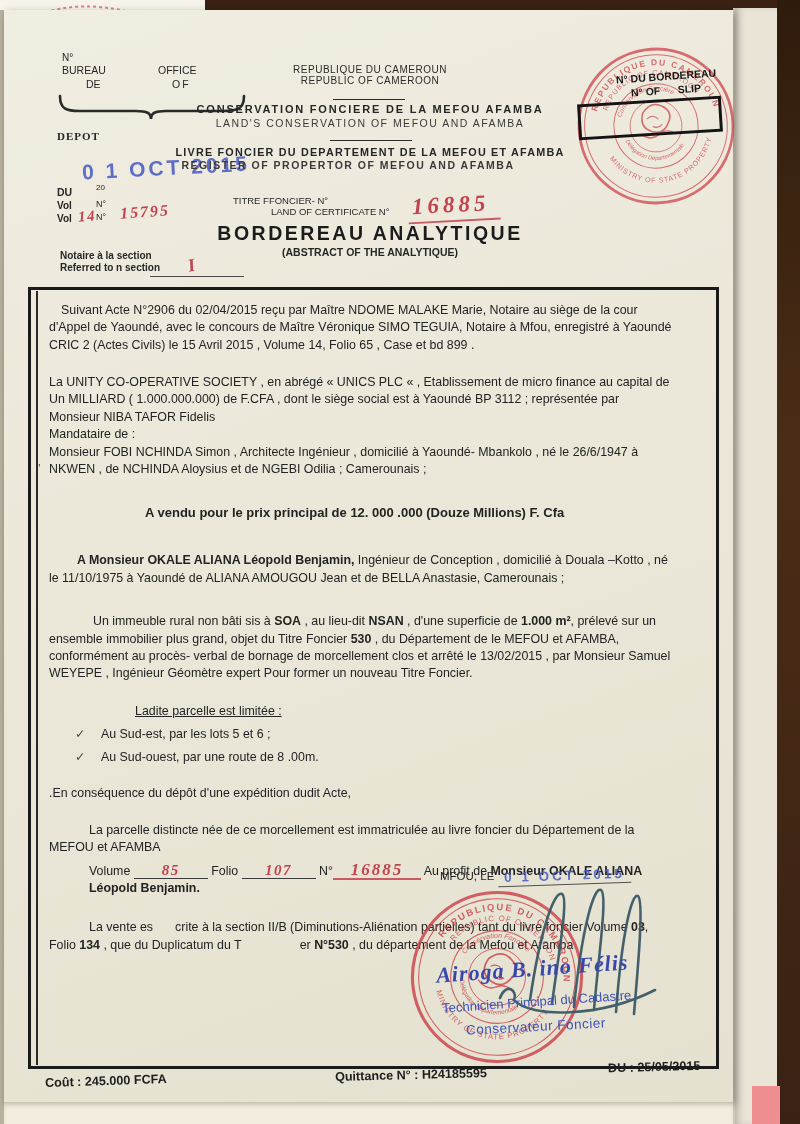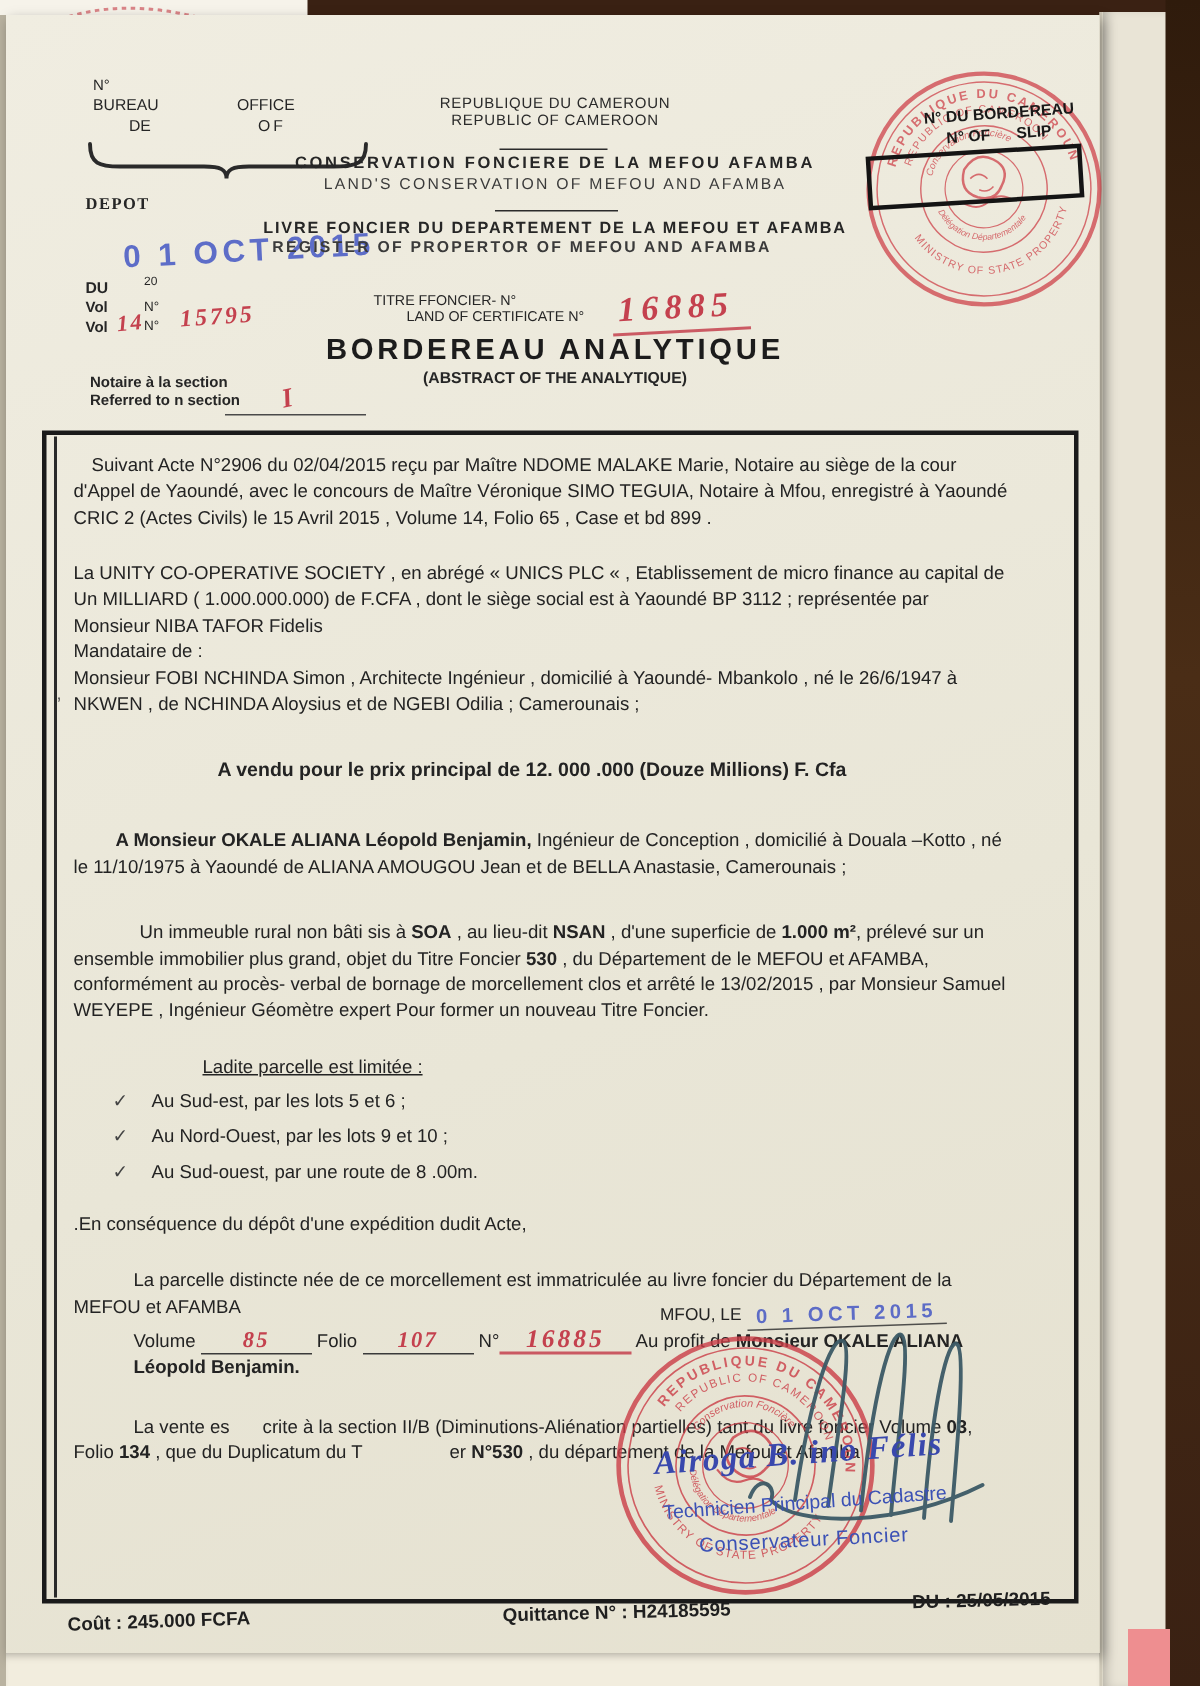--- a/index.html
+++ b/index.html
@@ -128,21 +128,21 @@
     <div style="font-size:10px;letter-spacing:.5px;color:#2b2b2b;">REPUBLIQUE DU CAMEROUN</div>
     <div style="font-size:10px;letter-spacing:.5px;color:#2b2b2b;">REPUBLIC OF CAMEROON</div>
   </div>
   <div class="rule" style="left:333px;top:99px;width:72px;"></div>
   <div class="t b ctr" style="left:150px;top:103px;width:440px;font-size:11px;letter-spacing:1.8px;">CONSERVATION FONCIERE DE LA MEFOU AFAMBA</div>
   <div class="t ctr" style="left:150px;top:117px;width:440px;font-size:10.5px;letter-spacing:1.5px;color:#3a3a3a;">LAND'S CONSERVATION OF MEFOU AND AFAMBA</div>
   <div class="rule" style="left:330px;top:140px;width:82px;"></div>
   <div class="t b ctr" style="left:150px;top:146px;width:440px;font-size:10.8px;letter-spacing:1.2px;">LIVRE FONCIER DU DEPARTEMENT DE LA MEFOU ET AFAMBA</div>
   <div class="t ctr" style="left:150px;top:159px;width:396px;font-size:10.5px;letter-spacing:1.5px;color:#3a3a3a;font-weight:bold;">REGISTER OF PROPERTOR OF MEFOU AND AFAMBA</div>
 
-  <div class="t" style="left:249px;top:195px;font-size:9.5px;">TITRE FFONCIER- N°</div>
+  <div class="t" style="left:233px;top:195px;font-size:9.5px;">TITRE FFONCIER- N°</div>
   <div class="t" style="left:233px;top:206px;font-size:9.5px;margin-left:38px;">LAND OF CERTIFICATE N°</div>
   <div class="t hw" style="left:408px;top:192px;font-size:23px;letter-spacing:4px;transform:rotate(-3deg);border-bottom:2px solid rgba(196,65,78,.85);padding:0 10px 2px 4px;">16885</div>
 
   <div class="t b ctr" style="left:150px;top:222px;width:440px;font-size:19.5px;letter-spacing:2.5px;color:#1c1c1c;">BORDEREAU ANALYTIQUE</div>
   <div class="t b ctr" style="left:150px;top:246px;width:440px;font-size:10.5px;">(ABSTRACT OF THE ANALYTIQUE)</div>
 
   <div class="t b" style="left:60px;top:250px;font-size:10px;">Notaire à la section</div>
   <div class="t b" style="left:60px;top:262px;font-size:10px;">Referred to n section</div>
   <div class="rule" style="left:150px;top:276px;width:94px;background:#4a4a4a;"></div>
   <div class="t hw" style="left:188px;top:255px;font-size:18px;transform:rotate(-12deg);">I</div>
@@ -166,21 +166,20 @@
 
     <p class="b" style="margin-top:26px;margin-left:96px;font-size:13px;">A  vendu pour le prix principal de 12. 000 .000 (Douze  Millions) F. Cfa</p>
 
     <p style="margin-top:30px;text-indent:28px;"><span class="b">A Monsieur OKALE ALIANA Léopold Benjamin,</span><span> Ingénieur de Conception , domicilié à Douala –Kotto , né le 11/10/1975 à Yaoundé  de ALIANA AMOUGOU Jean et de BELLA Anastasie, Camerounais ;</span></p>
 
     <p style="margin-top:26px;text-indent:44px;"><span>Un immeuble rural non bâti sis à </span><span class="b">SOA</span><span> , au lieu-dit </span><span class="b">NSAN</span><span> , d'une superficie de </span><span class="b">1.000 m²</span><span>, prélevé sur un ensemble immobilier plus grand, objet du Titre Foncier </span><span class="b">530</span><span> , du Département de le MEFOU et AFAMBA, conformément au procès- verbal de bornage de morcellement clos et arrêté  le 13/02/2015 , par Monsieur Samuel WEYEPE ,  Ingénieur Géomètre  expert Pour former un  nouveau Titre Foncier.</span></p>
 
     <p style="margin-top:20px;margin-left:86px;text-decoration:underline;">Ladite parcelle est limitée :</p>
     <div>
       <div class="limit-row"><span class="check">✓</span><span>Au Sud-est, par les lots 5 et 6 ;</span></div>
-      <div class="limit-row"><span class="check">✓</span><span>Au Nord-Ouest, par  les  lots 9 et 10 ;</span></div>
       <div class="limit-row"><span class="check">✓</span><span>Au Sud-ouest, par une route de 8 .00m.</span></div>
     </div>
 
     <p style="margin-top:18px;">.En conséquence du dépôt d'une expédition dudit Acte,</p>
 
     <p style="margin-top:20px;text-indent:40px;">La parcelle distincte née de ce morcellement est immatriculée au livre foncier du Département de la MEFOU et AFAMBA</p>
     <p style="margin-top:4px;margin-left:40px;">
       <span>Volume</span>
       <span class="fline"><span class="hw" style="font-size:15px;">85</span></span>
       <span>Folio</span>

